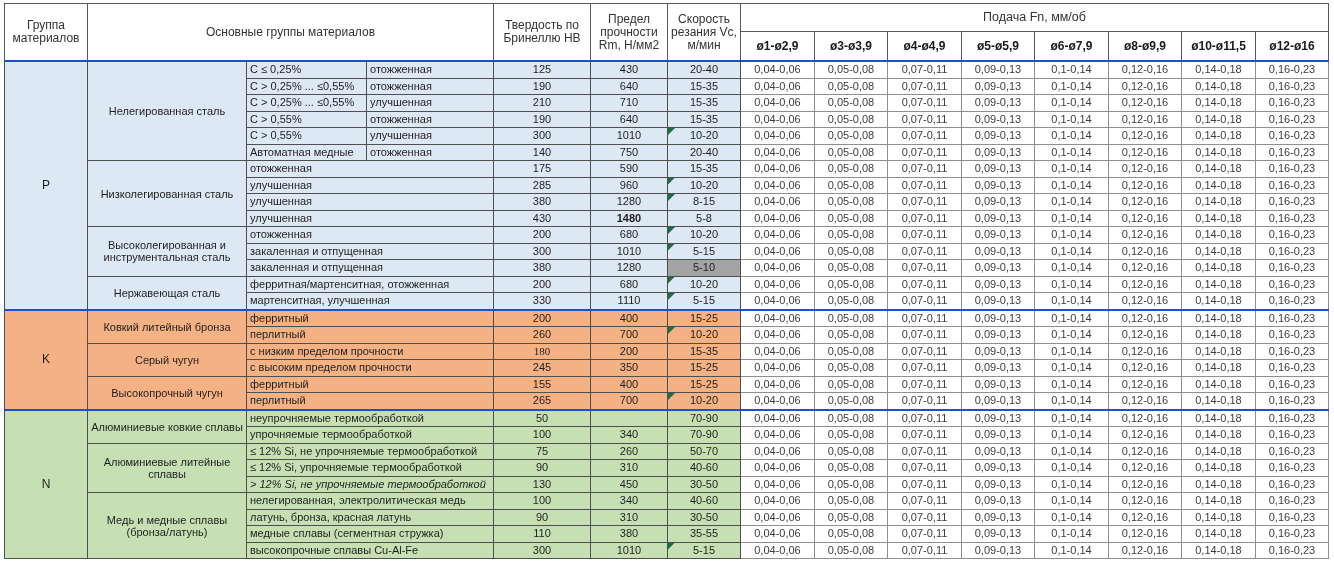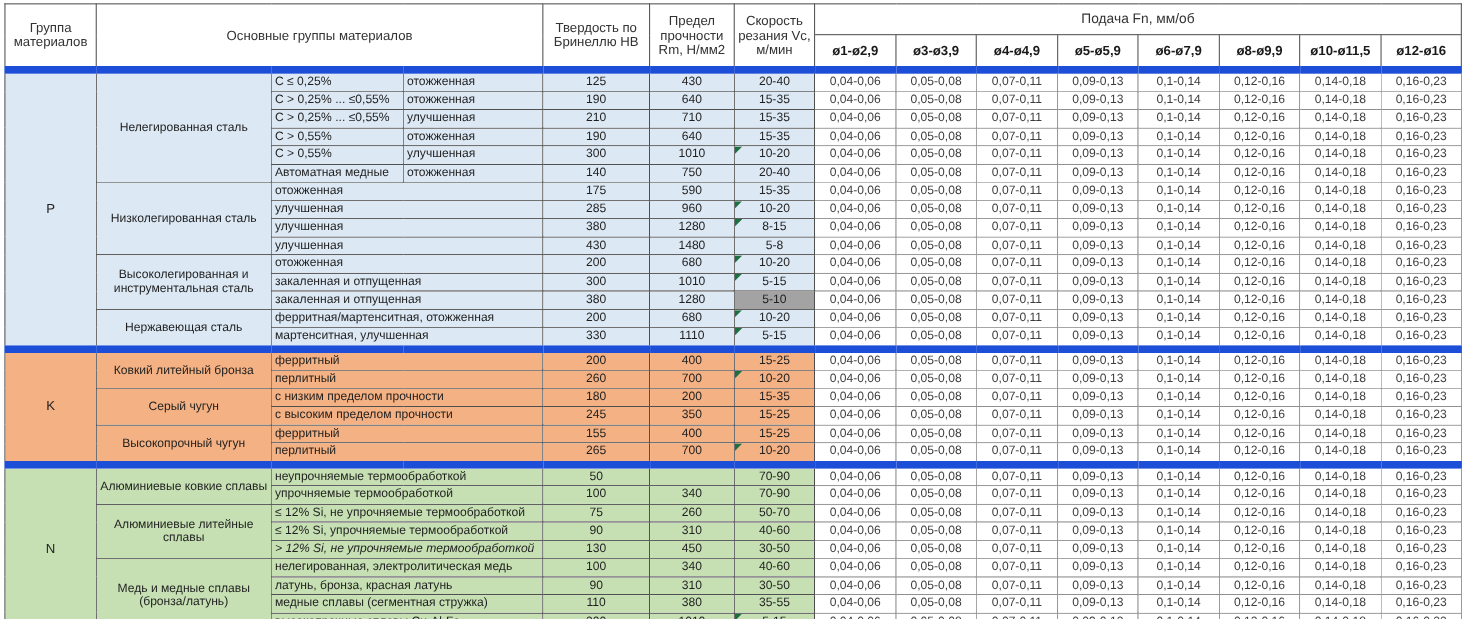--- a/index.html
+++ b/index.html
@@ -21,21 +21,21 @@
   tr.hrow2 th{height:28px;}
   td{
     font-size:11px;height:15.5px;line-height:15px;color:#1f1f1f;
     border:1px solid #4f4f4f;padding:0 3px;text-align:center;
     vertical-align:middle;position:relative;overflow:hidden;white-space:nowrap;
   }
   td.feed{border:1px solid #8f8f8f;background:#ffffff;color:#3d3d3d;}
   td.desc{text-align:left;}
   td.sgname{white-space:normal;line-height:12px;}
   td.gcode{font-size:12px;}
-  tr.group-start td{border-top:7px solid #1d4ed8;margin-left:16px;}
+  tr.group-start td{border-top:2px solid #1d4ed8;margin-left:16px;}
   .flag{
     position:absolute;top:0;left:0;width:7px;height:7px;
     background:#1d6f42;clip-path:polygon(0 0,100% 0,0 100%);
   }
 </style>
 </head>
 <body>
 
 <div class="table-wrap">
   <table>
@@ -208,21 +208,21 @@
           <td class="feed">0,07-0,11</td>
           <td class="feed">0,09-0,13</td>
           <td class="feed">0,1-0,14</td>
           <td class="feed">0,12-0,16</td>
           <td class="feed">0,14-0,18</td>
           <td class="feed">0,16-0,23</td>
         </tr>
         <tr>
           <td class="desc" colspan="2" style="background: rgb(220, 232, 244);">улучшенная</td>
           <td class="num" style="background: rgb(220, 232, 244);">430</td>
-          <td class="num" style="background: rgb(220, 232, 244);">1480</td>
+          <td class="num" style="background: rgb(220, 232, 244); font-weight: bold;">1480</td>
           <td class="num" style="background: rgb(220, 232, 244);">5-8</td>
           <td class="feed">0,04-0,06</td>
           <td class="feed">0,05-0,08</td>
           <td class="feed">0,07-0,11</td>
           <td class="feed">0,09-0,13</td>
           <td class="feed">0,1-0,14</td>
           <td class="feed">0,12-0,16</td>
           <td class="feed">0,14-0,18</td>
           <td class="feed">0,16-0,23</td>
         </tr>
@@ -324,21 +324,21 @@
           <td class="feed">0,07-0,11</td>
           <td class="feed">0,09-0,13</td>
           <td class="feed">0,1-0,14</td>
           <td class="feed">0,12-0,16</td>
           <td class="feed">0,14-0,18</td>
           <td class="feed">0,16-0,23</td>
         </tr>
         <tr>
           <td class="sgname" rowspan="2" style="background: rgb(244, 177, 131);">Серый чугун</td>
           <td class="desc" colspan="2" style="background: rgb(244, 177, 131);">с низким пределом прочности</td>
-          <td class="num" style="background: rgb(244, 177, 131);">180</td>
+          <td class="num" style="background: rgb(244, 177, 131); font-family: Liberation Serif, serif;">180</td>
           <td class="num" style="background: rgb(244, 177, 131);">200</td>
           <td class="num" style="background: rgb(244, 177, 131);">15-35</td>
           <td class="feed">0,04-0,06</td>
           <td class="feed">0,05-0,08</td>
           <td class="feed">0,07-0,11</td>
           <td class="feed">0,09-0,13</td>
           <td class="feed">0,1-0,14</td>
           <td class="feed">0,12-0,16</td>
           <td class="feed">0,14-0,18</td>
           <td class="feed">0,16-0,23</td>

